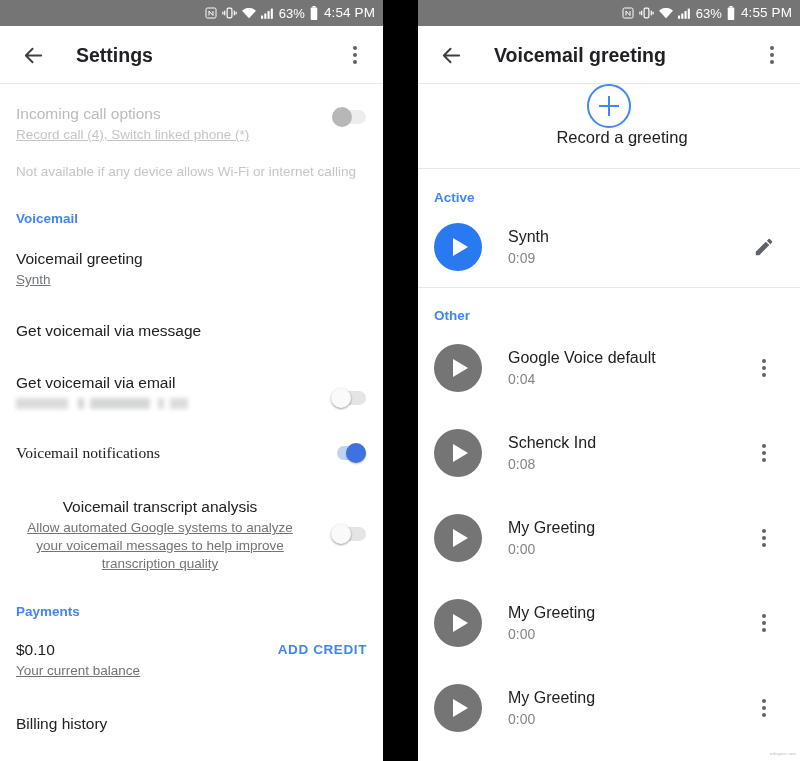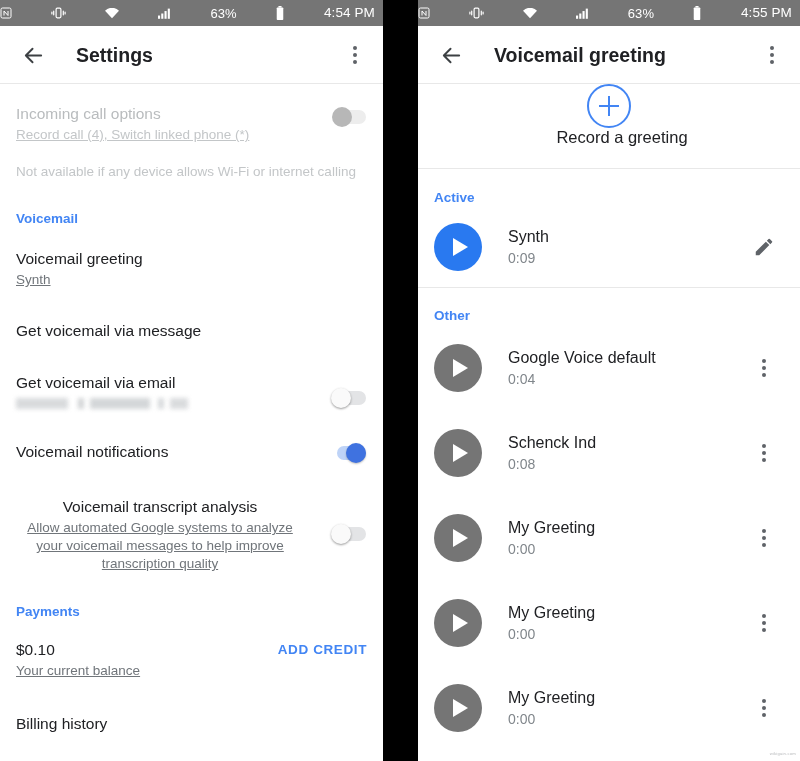--- a/index.html
+++ b/index.html
@@ -27,21 +27,21 @@
   .panel-left  { width: 383px; }
   .divider-bar { width: 35px; background: #000000; flex: 0 0 auto; height: 761px; }
   .panel-right { width: 382px; }
 
   
   .statusbar {
     height: 26px;
     background: #757575;
     display: flex;
     align-items: center;
-    justify-content: space-between;
+    justify-content: flex-end;
     padding-right: 8px;
     gap: 5px;
     color: #ffffff;
     font-size: 12.5px;
     letter-spacing: .1px;
   }
   .statusbar .sb-ico { display: inline-flex; align-items: center; }
   .sb-text { font-size: 13px; line-height: 1; }
   .sb-time { font-size: 13.5px; line-height: 1; margin-left: 1px; }
 
@@ -359,21 +359,21 @@
         <div class="row-text">
           <div class="row-title">Get voicemail via email</div>
           <div class="blur-bar"></div>
         </div>
         <div class="toggle" style="margin-top:1px;">
           <div class="track"></div>
             <div class="knob"></div>
         </div>
       </div>
 
-      <div class="row" style="padding-top:33px;">
+      <div class="row" style="padding-top:33px;align-items:center;font-family:Liberation Serif, serif;">
         <div class="row-text">
           <div class="row-title">Voicemail notifications</div>
         </div>
         <div class="toggle on">
           <div class="track"></div>
             <div class="knob"></div>
         </div>
       </div>
 
       <div class="row" style="padding-top:33px;">

